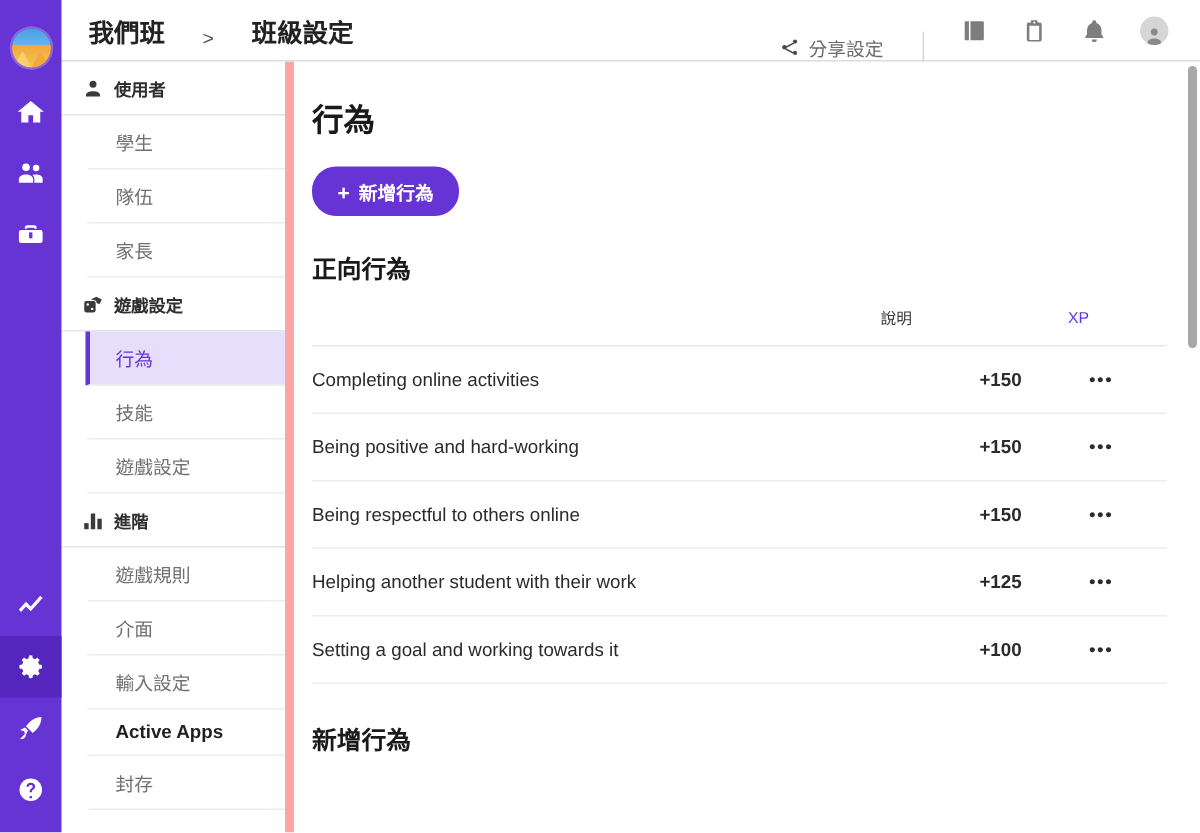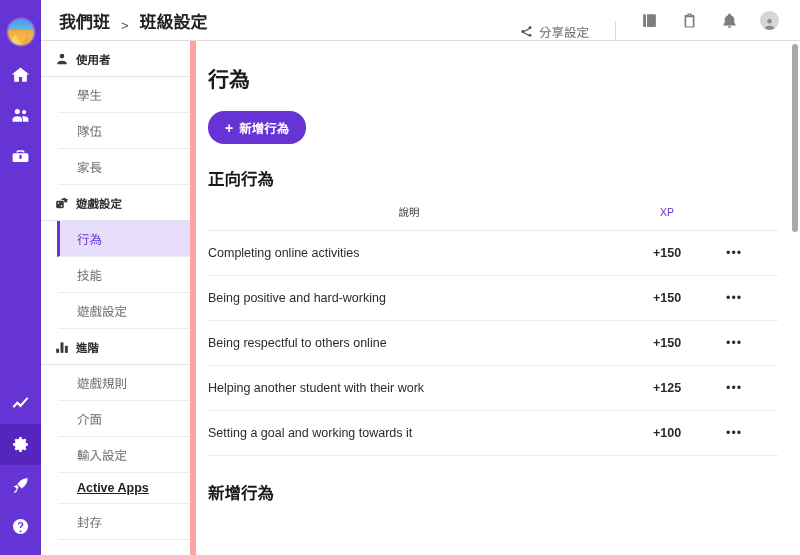--- a/index.html
+++ b/index.html
@@ -56,34 +56,34 @@
   }
   .side-section svg { width:14px; height:14px; fill:#3a3a3a; flex:none; }
   .side-item {
     padding:8px 12px 8px 17px;
     border-bottom:1px solid #ececec;
     font-size:12.5px; color:#707070; cursor:pointer;
     border-left:3px solid transparent;
     white-space:nowrap;
     margin-left:16px;
   }
-  .side-item.strong { color:#1f1f1f; font-weight:bold;text-decoration:underline; }
+  .side-item.strong { color:#1f1f1f; font-weight:bold; }
   .side-item.active {
     background:#e6deFB; color:#6634D4;
     border-left:3px solid #6634D4;
   }
 
   
   .header {
     position:absolute; top:0; left:41px; right:0; height:41px;
     background:#ffffff; border-bottom:1px solid #dcdcdc;
     display:flex; align-items:center; z-index:4;
   }
   .breadcrumb {
-    display:flex; align-items:flex-end; gap:11px;
+    display:flex; align-items:flex-end; gap:25px;
     padding-left:18px; font-size:17px; font-weight:bold; color:#222;
     white-space:nowrap;
   }
   .crumb-sep { font-size:13px; color:#555; font-weight:normal; }
   .header-right {
     margin-left:auto; display:flex; align-items:flex-end;
     gap:2px; padding-right:12px;
   }
   .share-btn {
     display:flex; align-items:center; gap:6px;
@@ -112,21 +112,21 @@
     display:inline-flex; align-items:center; gap:6px;
     background:#6634D4; color:#fff; border:none; border-radius:16px;
     padding:7px 17px; font-size:12.5px; font-weight:bold; cursor:pointer;
     font-family:inherit;
   }
   .add-plus { font-size:14px; font-weight:bold; line-height:1; }
   .section-title { font-size:16.5px; font-weight:bold; color:#1a1a1a; margin:22px 0 14px; }
 
   table.behaviors { width:100%; border-collapse:collapse; table-layout:fixed; }
   table.behaviors th {
-    text-align:center; font-size:10.5px; font-weight:normal; color:#6634D4;
+    text-align:right; font-size:10.5px; font-weight:normal; color:#6634D4;
     padding:0 0 11px 0; border-bottom:1px solid #e8e8e8;
   }
   table.behaviors th.c-desc { width:auto; padding-left:2px; color:#3b3b3b; }
   table.behaviors th.c-xp { width:118px; }
   table.behaviors th.c-menu { width:52px; }
   table.behaviors td {
     padding:15px 0; border-bottom:1px solid #ececec;
     font-size:12.5px; color:#2b2b2b;
   }
   td.c-desc { padding-left:2px; }

